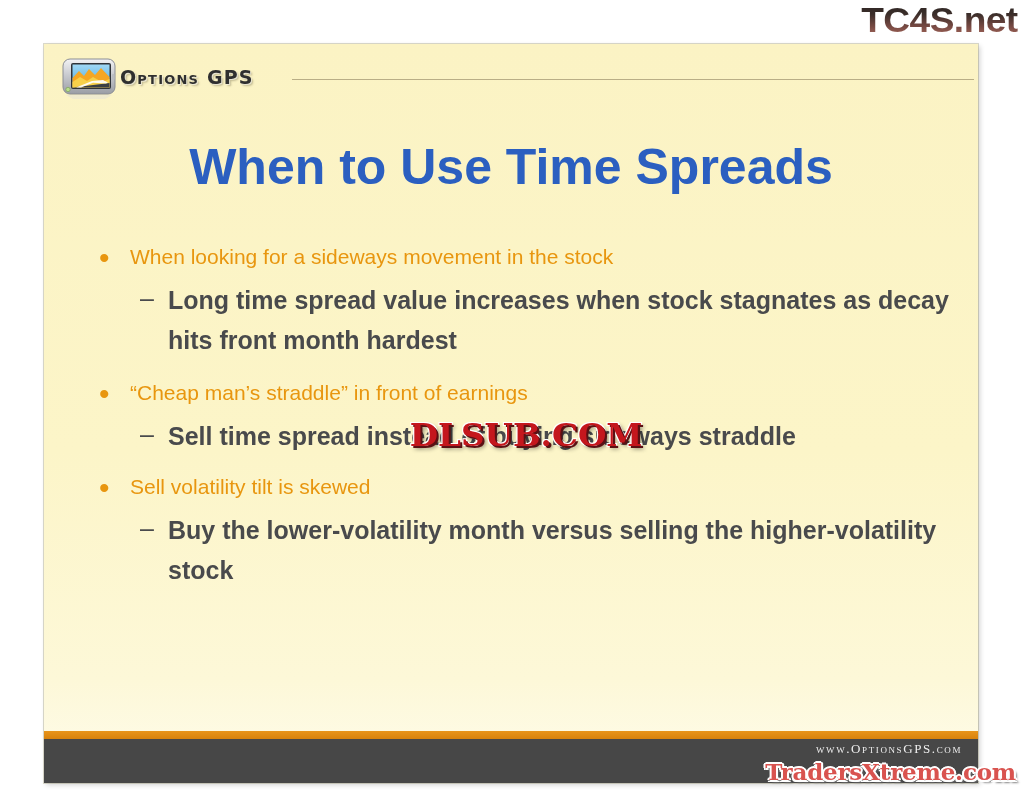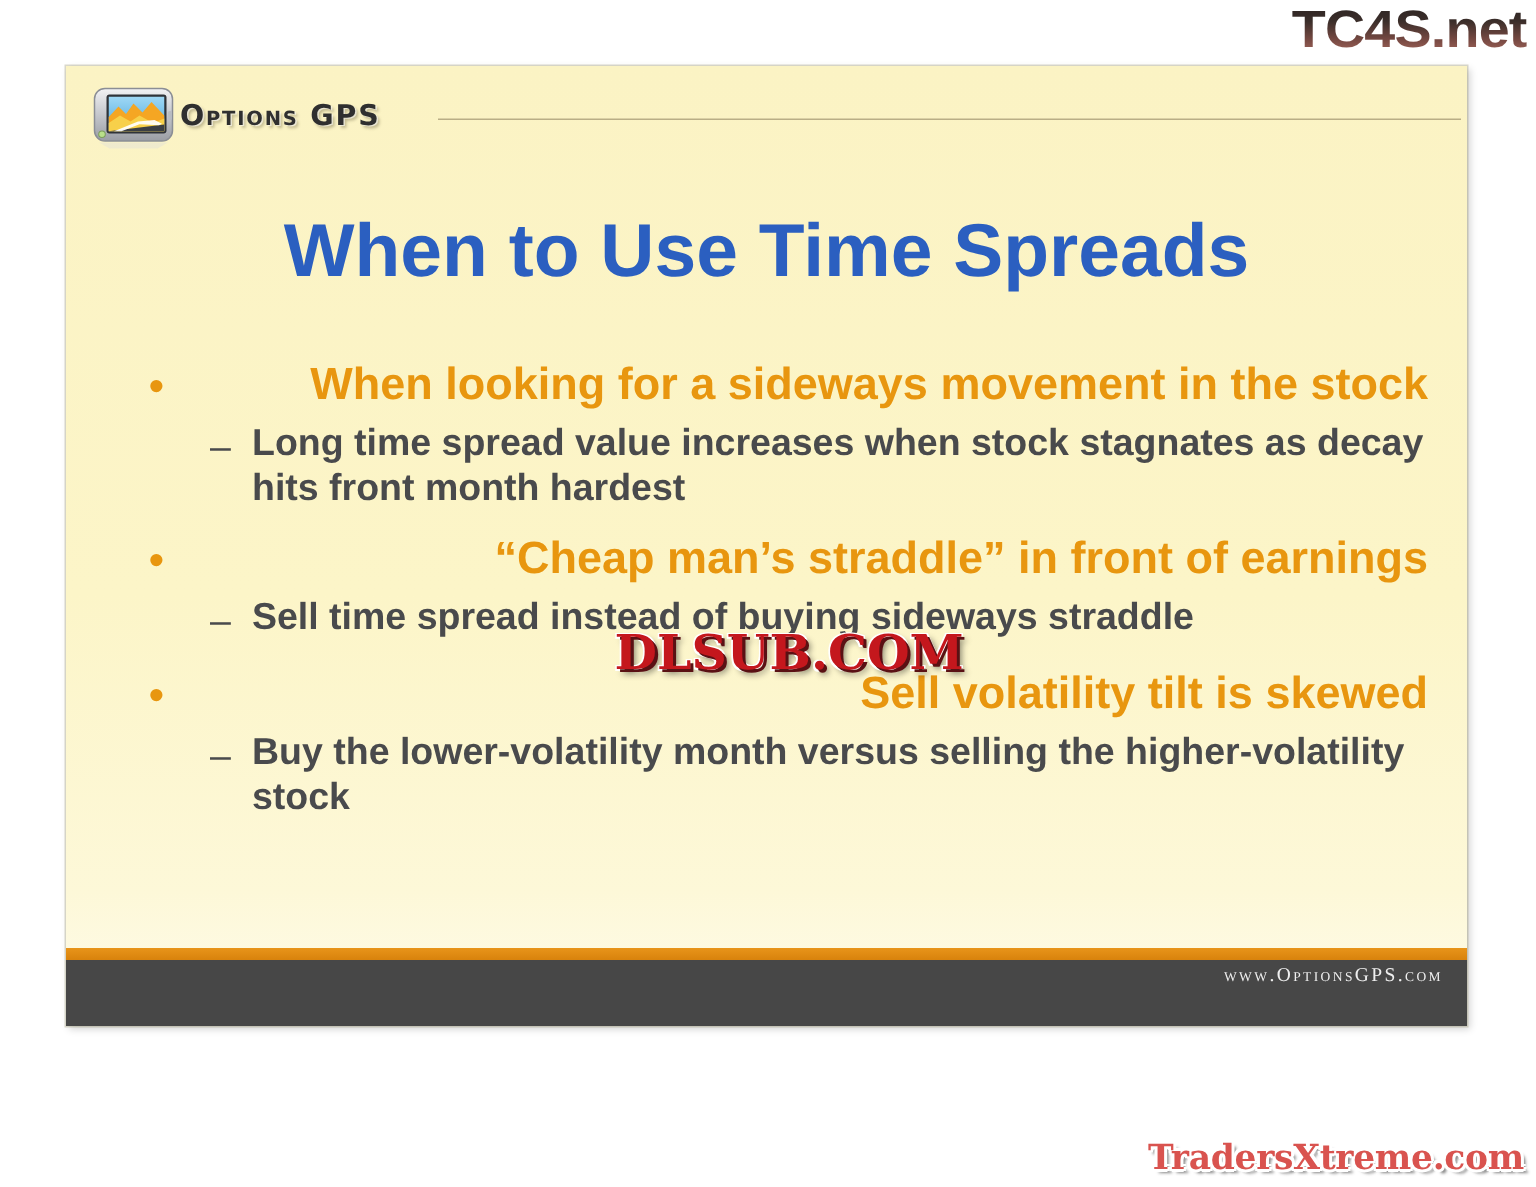--- a/index.html
+++ b/index.html
@@ -35,21 +35,21 @@
     transform: scaleX(1.06);
     transform-origin: right top;
   }
 
   
   .slide {
     position: absolute;
     left: 44px;
     top: 44px;
     width: 934px;
-    height: 640px;
+    height: 739px;
     background: linear-gradient(to bottom,
                 #fbf3c4 0%,
                 #fcf5c8 55%,
                 #fdf8d8 86%,
                 #fefbe8 97%,
                 #fefce9 100%);
     box-shadow: 0 0 0 1px rgba(150,145,110,0.35), 2px 2px 5px rgba(0,0,0,0.18);
     overflow: hidden;
   }
 
@@ -125,45 +125,44 @@
     color: #e8960f;
     font-size: 30px;
     line-height: 40px;
     text-align: left;
     padding-left: 7px;
     box-sizing: border-box;
   }
   .lvl1 .text {
     flex: 1 1 auto;
     font-family: "Liberation Sans", sans-serif;
-    font-weight: bold;
-    font-size: 30px;
+    font-weight: normal;
+    font-size: 21px;
     line-height: 38px;
     color: #e8960f;
-    text-align: right;
   }
   .lvl2 {
     display: flex;
     align-items: flex-start;
     margin-left: 48px;
     margin-top: 2px;
   }
   .lvl2 .marker {
     flex: 0 0 auto;
     width: 28px;
     color: #494a4c;
     font-size: 25px;
     line-height: 36px;
   }
   .lvl2 .text {
     flex: 1 1 auto;
     font-family: "Liberation Sans", sans-serif;
     font-weight: bold;
     font-size: 25px;
-    line-height: 30px;
+    line-height: 40px;
     color: #494a4c;
   }
   .gap-a { height: 12px; }
   .gap-b { height: 10px; }
 
   
   .slide-accent {
     position: absolute;
     left: 0;
     right: 0;

